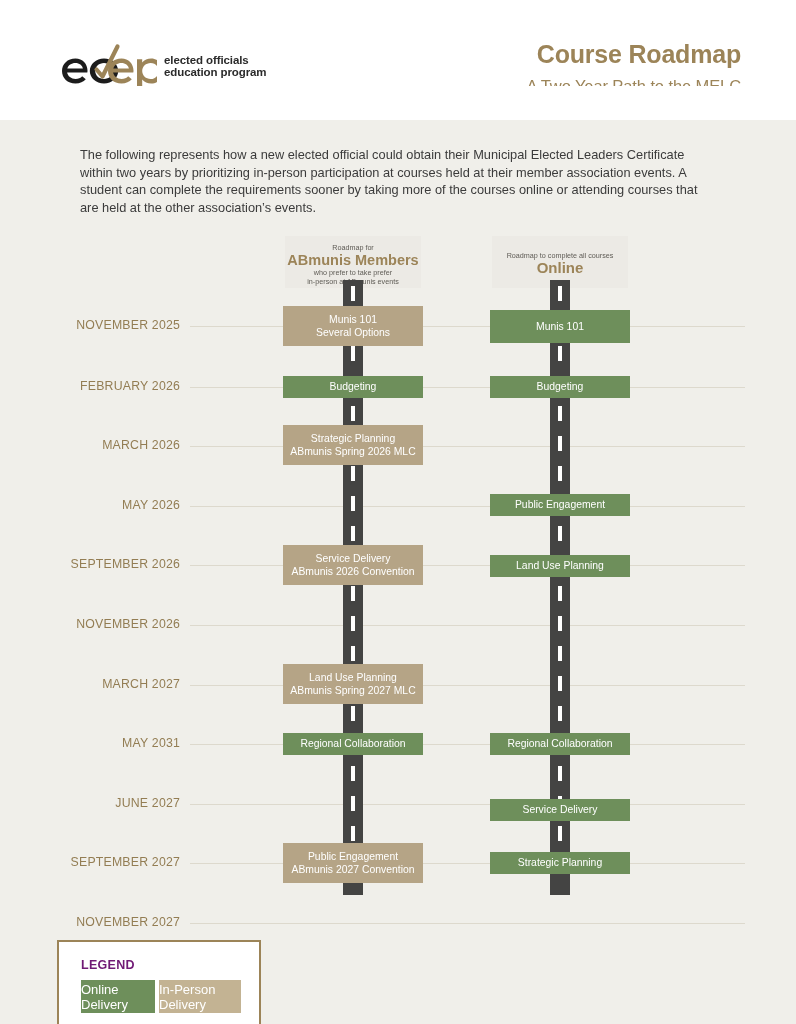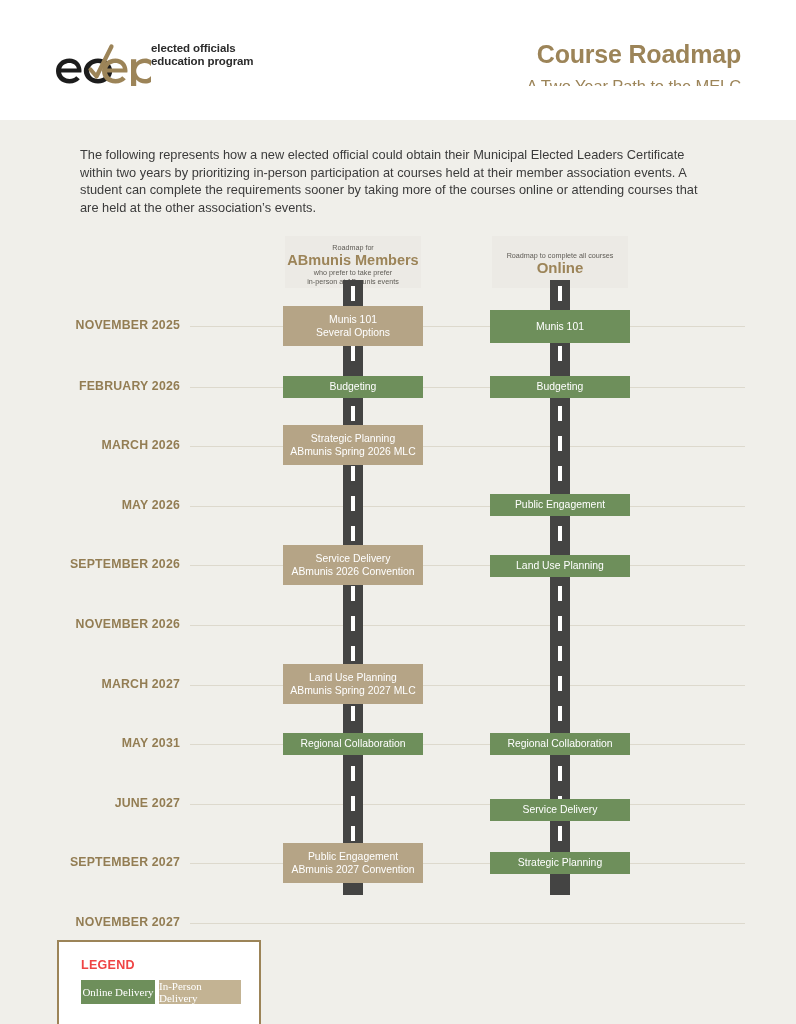--- a/index.html
+++ b/index.html
@@ -21,22 +21,22 @@
     width: 796px; height: 120px;
     background: #ffffff;
     z-index: 2;
   }
   #header-wave {
     position: absolute; left: 0; top: 86px;
     width: 796px; height: 40px;
     z-index: 3;
   }
   #logo-wrap {
-    position: absolute; left: 55px; top: 42px;
-    display: flex; align-items: flex-start; 
+    position: absolute; left: 61px; top: 42px;
+    display: flex; align-items: center; gap: 7px;
   }
   #logo-mark { display: block; }
   #logo-text {
     font-size: 11.5px; line-height: 12.5px;
     font-weight: bold; color: #2b2b2b;
     letter-spacing: -0.1px;
   }
   #logo-text span { display: block; }
   #title-block {
     position: absolute; right: 55px; top: 40px;
@@ -64,21 +64,21 @@
 
   .grid-line {
     position: absolute;
     left: 190px; width: 555px; height: 1px;
     background: #ddd9cd;
   }
   .date-label {
     position: absolute;
     left: 0; width: 180px;
     text-align: right;
-    font-size: 12.3px; font-weight: bold;
+    font-size: 12.3px; font-weight: normal;
     color: #937d53; letter-spacing: 0.2px;
   }
 
   
   .col-header {
     position: absolute;
     background: #eceae5;
     text-align: center;
     padding-top: 7px;
   }
@@ -132,28 +132,28 @@
   
   #legend {
     position: absolute; left: 57px; top: 940px;
     width: 204px; height: 100px;
     background: #ffffff;
     border: 2.5px solid #9c8458;
     z-index: 5;
   }
   #legend-title {
     position: absolute; left: 22px; top: 16px;
-    font-size: 12.5px; font-weight: bold; color: #ef4444;
+    font-size: 12.5px; font-weight: bold; color: #701a75;
     letter-spacing: 0.3px;
   }
   .legend-chip {
     position: absolute; top: 38px;
-    height: 24px;
+    height: 33px;
     display: flex; align-items: center; justify-content: center;
-    font-size: 11px; color: #ffffff; font-family: Liberation Serif, serif;
+    font-size: 13px; color: #ffffff;
   }
   #legend-chip-online   { left: 22px; width: 74px; background: #6e8f5b; }
   #legend-chip-inperson { left: 100px; width: 82px; background: #c3b393; }
 </style>
 </head>
 <body>
 
 <div id="page">
 
   <div id="header">

